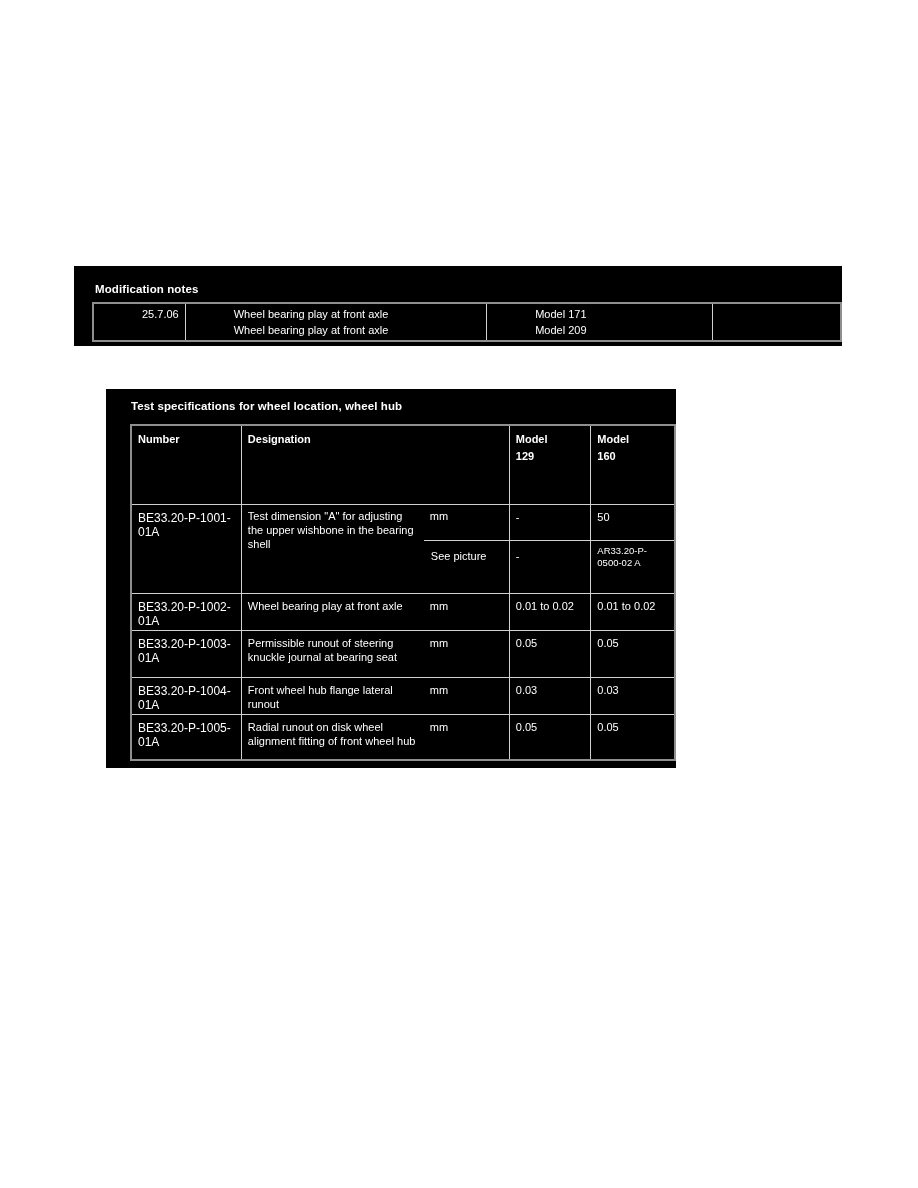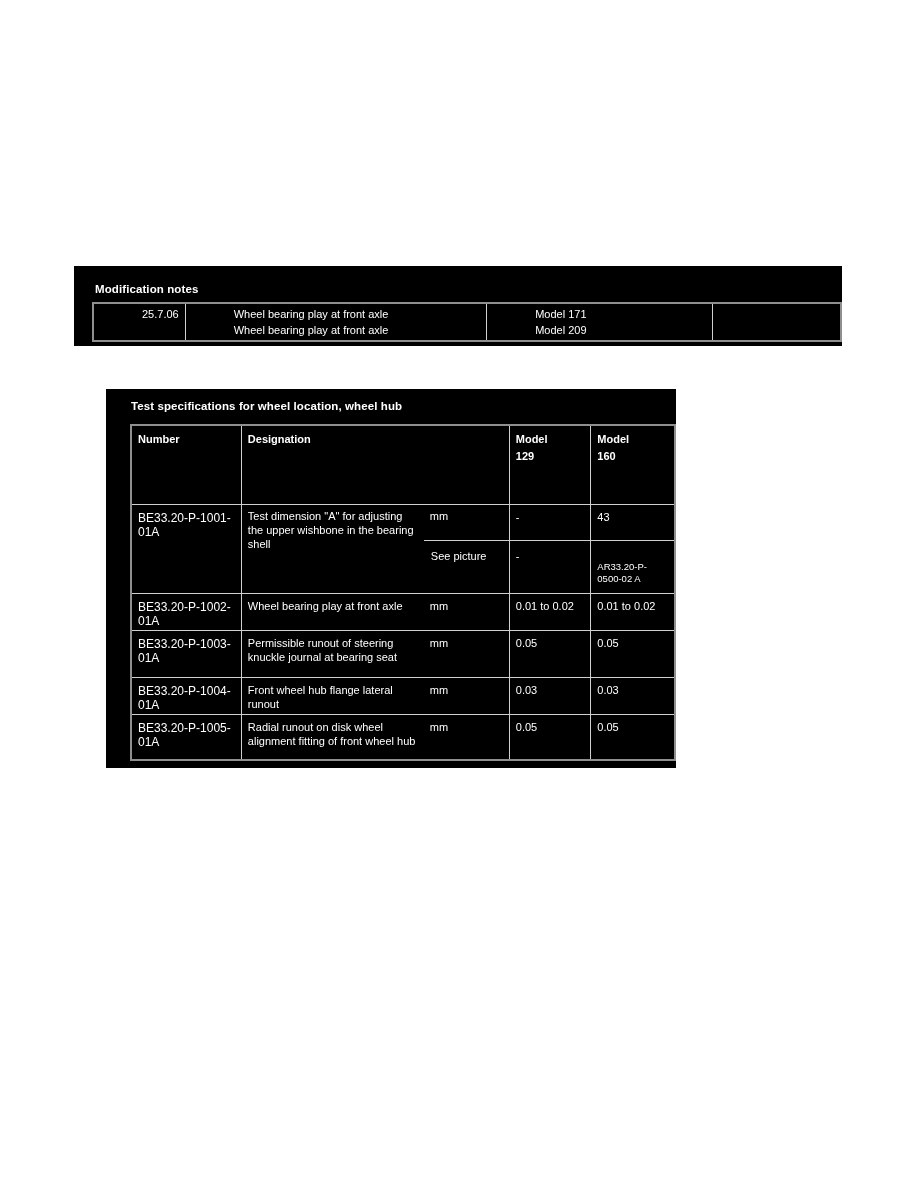--- a/index.html
+++ b/index.html
@@ -54,21 +54,21 @@
   #mod-table td { line-height: 16px; padding-top: 2px; padding-left: 48px; }
   #mod-table .row { height: 31px; }
   
   #spec-table th { font-weight: bold; padding-top: 5px; line-height: 17px; }
   #spec-table .hdr { height: 79px; }
   .num-cell { font-size: 12px; padding-top: 6px; }
   .desc-cell { border-right: hidden; }
   .unit-cell { border-left: hidden; text-align: left; padding-right: 8px; }
   .see-pic-cell { text-align: left; padding-left: 7px; padding-top: 8px; }
   .sub-top { padding-top: 8px; }
-  .ref-cell { font-size: 9.5px; line-height: 12px; padding-top: 20px; }
+  .ref-cell { font-size: 9.5px; line-height: 12px; padding-top: 4px; }
   .r1001a { height: 36px; }
   .r1001b { height: 53px; }
   .r1002 { height: 29px; }
   .r1003 { height: 47px; padding-left: 17px; }
   .r1004 { height: 29px; }
   .r1005 { height: 46px; margin-left: 12px; }
   .val-cell { padding-top: 5px; }
 </style>
 </head>
 <body>
@@ -123,21 +123,21 @@
           <div>Model</div>
           <div>160</div>
         </th>
       </tr>
 
       <tr class="r1001a">
         <td rowspan="2" class="num-cell">BE33.20-P-1001-01A</td>
         <td rowspan="2" class="desc-cell">Test dimension "A" for adjusting the upper wishbone in the bearing shell</td>
         <td class="unit-cell">mm</td>
         <td class="val-cell">-</td>
-        <td class="val-cell">43</td>
+        <td class="val-cell">50</td>
       </tr>
       <tr class="r1001b">
         <td class="unit-cell see-pic-cell">See picture</td>
         <td class="sub-top">-</td>
         <td class="ref-cell">AR33.20-P-0500-02 A</td>
       </tr>
 
       <tr class="r1002">
         <td class="num-cell">BE33.20-P-1002-01A</td>
         <td class="desc-cell val-cell">Wheel bearing play at front axle</td>

